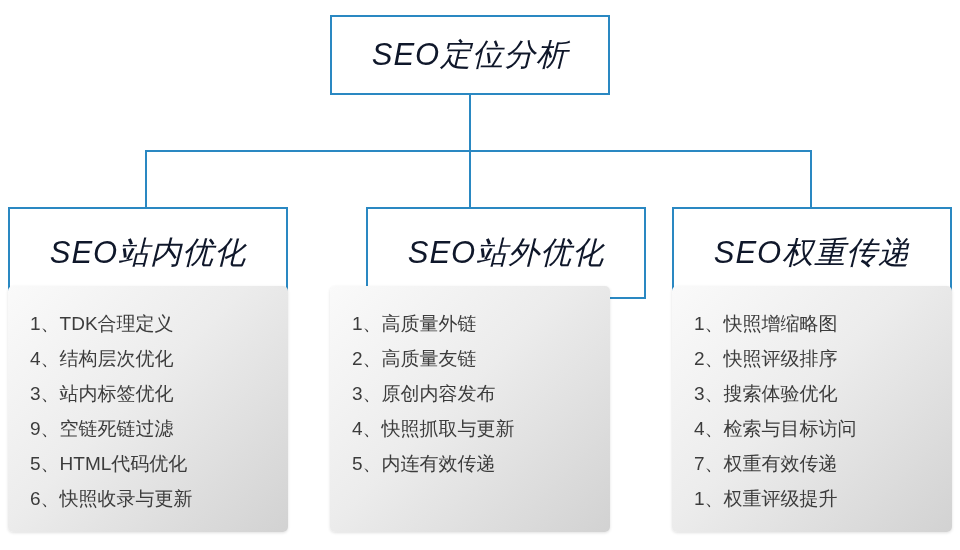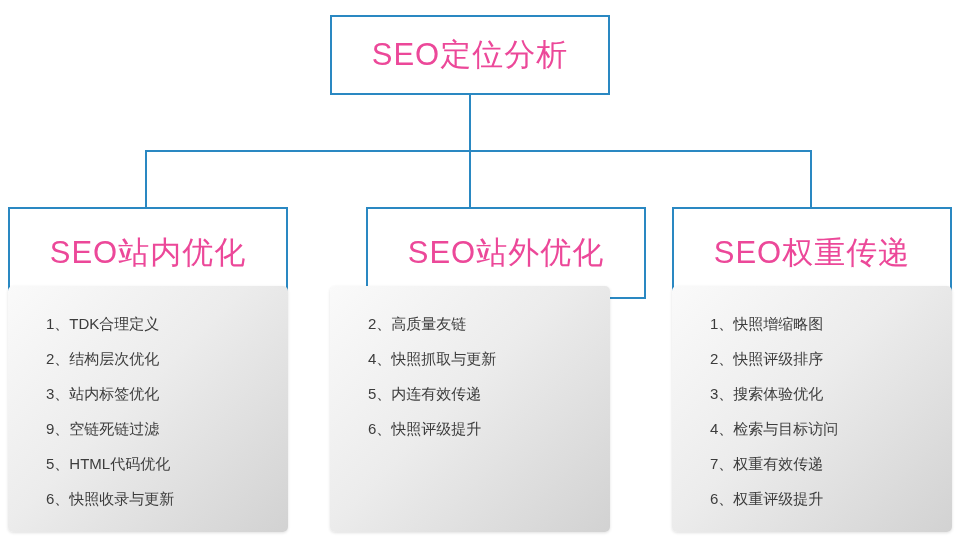--- a/index.html
+++ b/index.html
@@ -25,24 +25,25 @@
 
   
   .node-box {
     position: absolute;
     box-sizing: border-box;
     background: #ffffff;
     border: 2px solid #2a88c2;
     display: flex;
     align-items: center;
     justify-content: center;
-    color: #ec4899;
+    color: #0f172a;
     font-size: 31px;
     letter-spacing: 1px;
     white-space: nowrap;
+    font-style: italic;
   }
   #root-box {
     left: 330px; top: 15px;
     width: 280px; height: 80px;
   }
   .col-header { top: 207px; height: 92px; }
   #col0-header { left: 8px;   width: 280px; }
   #col1-header { left: 330px; width: 280px; margin-left: 36px; }
   #col2-header { left: 672px; width: 280px; }
 
@@ -57,60 +58,60 @@
     background: linear-gradient(135deg, #fafafa 0%, #ececec 45%, #d2d2d2 100%);
     box-shadow: 0 1px 3px rgba(0,0,0,0.12);
     padding: 20px 0 0 22px;
   }
   #col0-panel { left: 8px; }
   #col1-panel { left: 330px; }
   #col2-panel { left: 672px; }
 
   .list-item {
     color: #3c3c3c;
-    font-size: 15px;
+    font-size: 19px;
     line-height: 35px;
     white-space: nowrap;
-    margin-left: 16px;
   }
 </style>
 </head>
 <body>
 
 <div class="stage">
 
   <div class="line v" style="left:469px; top:95px; height:113px;"></div>
   <div class="line h" style="left:145px; top:150px; width:667px;"></div>
   <div class="line v" style="left:145px; top:150px; height:58px;"></div>
   <div class="line v" style="left:810px; top:150px; height:58px;"></div>
 
   <div class="node-box" id="root-box">SEO定位分析</div>
 
   <div class="node-box col-header" id="col0-header">SEO站内优化</div>
   <div class="node-box col-header" id="col1-header">SEO站外优化</div>
   <div class="node-box col-header" id="col2-header">SEO权重传递</div>
 
   <div class="list-panel" id="col0-panel">
     <div class="list-item">1、TDK合理定义</div>
-    <div class="list-item">2、结构层次优化</div>
+    <div class="list-item">4、结构层次优化</div>
     <div class="list-item">3、站内标签优化</div>
     <div class="list-item">9、空链死链过滤</div>
     <div class="list-item">5、HTML代码优化</div>
     <div class="list-item">6、快照收录与更新</div>
   </div>
 
   <div class="list-panel" id="col1-panel">
+    <div class="list-item">1、高质量外链</div>
     <div class="list-item">2、高质量友链</div>
+    <div class="list-item">3、原创内容发布</div>
     <div class="list-item">4、快照抓取与更新</div>
     <div class="list-item">5、内连有效传递</div>
-    <div class="list-item">6、快照评级提升</div>
   </div>
 
   <div class="list-panel" id="col2-panel">
     <div class="list-item">1、快照增缩略图</div>
     <div class="list-item">2、快照评级排序</div>
     <div class="list-item">3、搜索体验优化</div>
     <div class="list-item">4、检索与目标访问</div>
     <div class="list-item">7、权重有效传递</div>
-    <div class="list-item">6、权重评级提升</div>
+    <div class="list-item">1、权重评级提升</div>
   </div>
 
 </div>
 
 </body></html>

